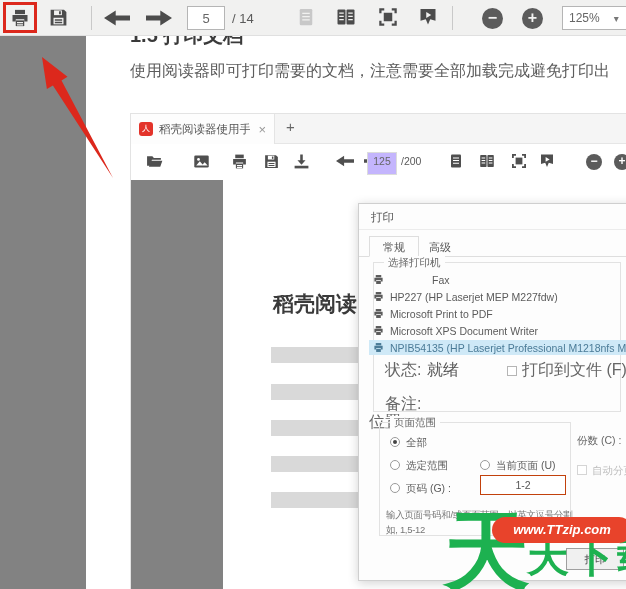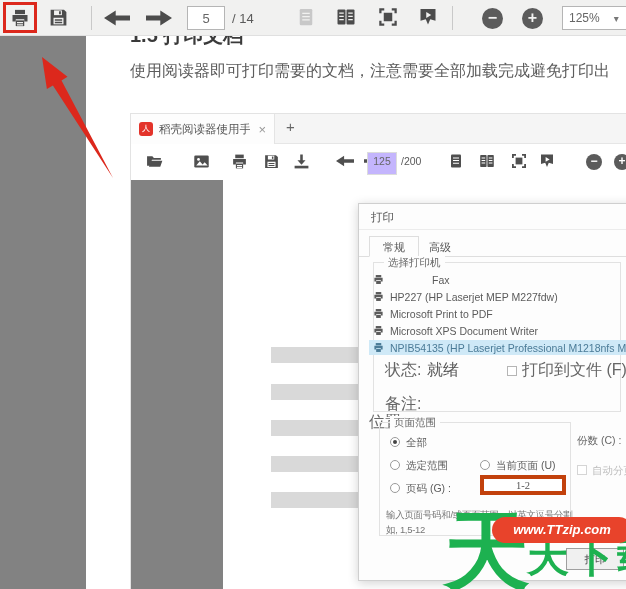--- a/index.html
+++ b/index.html
@@ -58,21 +58,21 @@
   .prow { position:absolute; left:10px; height:15px; display:flex; align-items:center; gap:6px; font-size:10.5px; color:#5b5b5b; padding:0 4px; white-space:nowrap; }
   .prow.sel { background:#cfe9f7; color:#4b7b97; }
   .pico { flex:0 0 auto; }
   .stat-label { position:absolute; font-size:16px; color:#666; }
   .chk { display:inline-block; width:10px; height:10px; border:1px solid #b5b5b5; background:#fff; vertical-align:-1px; margin-right:5px; }
   .chk.dis { border-color:#d5d5d5; }
   .range-grp { left:20px; top:218px; width:192px; height:114px; }
   .radio { display:inline-block; width:10px; height:10px; border:1px solid #9a9a9a; border-radius:50%; background:#fff; vertical-align:-1px; margin-right:6px; position:relative; }
   .radio.sel::after { content:""; position:absolute; left:2px; top:2px; width:4px; height:4px; border-radius:50%; background:#444; }
   .rrow { position:absolute; font-size:10.5px; color:#5b5b5b; white-space:nowrap;text-align:right; }
-  .pages-input { position:absolute; left:100px; top:52px; width:86px; height:20px; border:4px solid #c2410c; background:#fff; font-size:10.5px; color:#555; text-align:center; font-family:Liberation Serif, serif; }
+  .pages-input { position:absolute; left:100px; top:52px; width:86px; height:20px; border:1px solid #c2410c; background:#fff; font-size:10.5px; color:#555; text-align:center; font-family:Liberation Sans, sans-serif; }
   .hint { position:absolute; font-size:9.5px; color:#777; white-space:nowrap; letter-spacing:-0.3px; }
   .copies { left:218px; top:230px; font-size:10.5px; color:#666; white-space:nowrap; }
   .collate { left:218px; top:260px; font-size:10.5px; color:#bdbdbd; white-space:nowrap; }
   .print-btn { left:207px; top:344px; width:58px; height:22px; background:#f0f0f0; border:1px solid #9f9f9f; font-size:10.5px; color:#444; text-align:center; line-height:20px; }
 
   
   .arrow-svg { position:absolute; left:30px; top:50px; z-index:60; }
   .watermark { position:absolute; z-index:70; }
   .wm-big { left:444px; top:508px; font-size:86px; font-weight:800; color:#1db150; line-height:1; }
   .wm-small { left:527px; top:536px; font-size:42px; font-weight:800; color:#1db150; letter-spacing:3px; line-height:1; white-space:nowrap; }
@@ -237,20 +237,21 @@
             <path d="M2 1.5h12v9.5l-4.2-1.2L8 14 6.2 9.8 2 11z"></path>
             <path fill="#fff" d="M6.6 4l4 2.4-4 2.4z"></path>
           </svg>
       </span>
       <div class="abs s-circle" style="left:455px;">−</div>
       <div class="abs s-circle" style="left:483px;">+</div>
     </div>
 
     <div class="abs shot-doc">
       <div class="inner-page">
+        <div class="inner-title">稻壳阅读</div>
         <div class="ph-bar" style="top:167px;"></div>
         <div class="ph-bar" style="top:204px;"></div>
         <div class="ph-bar" style="top:240px;"></div>
         <div class="ph-bar" style="top:276px;"></div>
         <div class="ph-bar" style="top:312px;"></div>
       </div>
     </div>
   </div>
 
   <div class="dlg">

